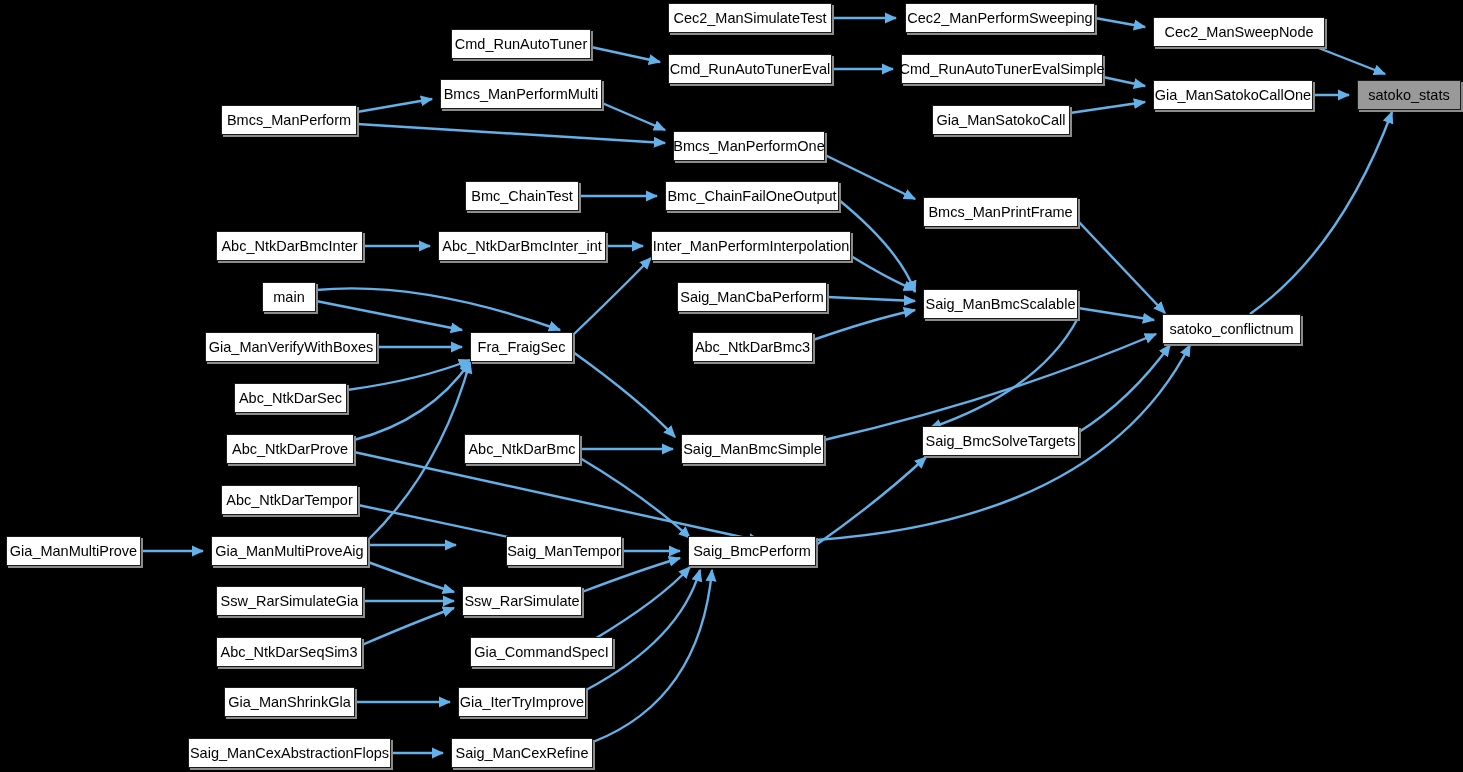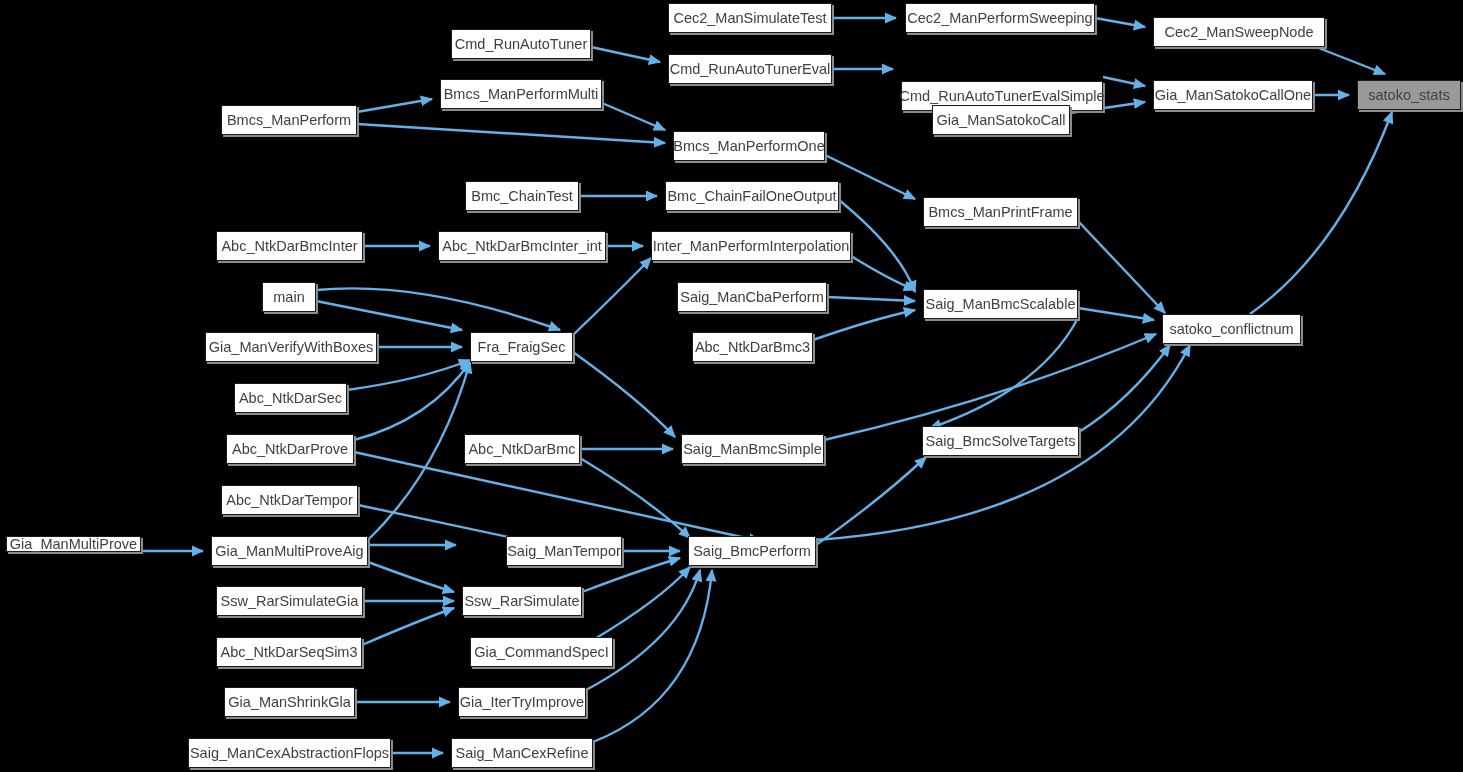--- a/index.html
+++ b/index.html
@@ -1,21 +1,21 @@
 <!DOCTYPE html>
 <html><head>
 <meta charset="utf-8">
 <style>
   html,body{margin:0;padding:0;background:#000;}
   #stage{position:relative;width:1463px;height:772px;background:#000;overflow:hidden;
          font-family:"Liberation Sans",sans-serif;}
   #edges{position:absolute;left:0;top:0;width:1463px;height:772px;}
   .node{position:absolute;box-sizing:border-box;display:flex;align-items:center;
         justify-content:center;background:#ffffff;border:1px solid #1a1a1a;
-        box-shadow:2px 2px 0 0 #8c8c8c;color:#404040;font-size:14.5px;
+        box-shadow:2px 2px 0 0 #8c8c8c;color:#000000;font-size:14.5px;
         line-height:1;white-space:nowrap;letter-spacing:0;}
   .node.hl{background:#999999;}
   .node span{pointer-events:none;}
 </style>
 </head>
 <body>
 
 <div id="stage">
   <svg id="edges" viewBox="0 0 1463 772" xmlns="http://www.w3.org/2000/svg">
     <defs>
@@ -89,21 +89,21 @@
       </div>
       <div class="node hl" style="left: 1357px; top: 80px; width: 104px; height: 30px;">
         <span>satoko_stats</span>
       </div>
       <div class="node" style="left: 451px; top: 29px; width: 140px; height: 30px;">
         <span>Cmd_RunAutoTuner</span>
       </div>
       <div class="node" style="left: 668px; top: 54px; width: 164px; height: 30px;">
         <span>Cmd_RunAutoTunerEval</span>
       </div>
-      <div class="node" style="left: 901px; top: 54px; width: 202px; height: 30px; margin-top: 27px;">
+      <div class="node" style="left: 901px; top: 54px; width: 202px; height: 30px;">
         <span>Cmd_RunAutoTunerEvalSimple</span>
       </div>
       <div class="node" style="left: 1153px; top: 80px; width: 160px; height: 30px;">
         <span>Gia_ManSatokoCallOne</span>
       </div>
       <div class="node" style="left: 440px; top: 79px; width: 162px; height: 30px;">
         <span>Bmcs_ManPerformMulti</span>
       </div>
       <div class="node" style="left: 932px; top: 105px; width: 138px; height: 30px;">
         <span>Gia_ManSatokoCall</span>
@@ -164,21 +164,21 @@
       </div>
       <div class="node" style="left: 681px; top: 434px; width: 143px; height: 30px;">
         <span>Saig_ManBmcSimple</span>
       </div>
       <div class="node" style="left: 922px; top: 426px; width: 157px; height: 30px;">
         <span>Saig_BmcSolveTargets</span>
       </div>
       <div class="node" style="left: 221px; top: 485px; width: 137px; height: 30px;">
         <span>Abc_NtkDarTempor</span>
       </div>
-      <div class="node" style="left: 6px; top: 536px; width: 135px; height: 16px;">
+      <div class="node" style="left: 6px; top: 536px; width: 135px; height: 30px;">
         <span>Gia_ManMultiProve</span>
       </div>
       <div class="node" style="left: 211px; top: 536px; width: 157px; height: 30px;">
         <span>Gia_ManMultiProveAig</span>
       </div>
       <div class="node" style="left: 464px; top: 536px; width: 116px; height: 30px; margin-left: 42px;">
         <span>Saig_ManTempor</span>
       </div>
       <div class="node" style="left: 688px; top: 536px; width: 128px; height: 30px;">
         <span>Saig_BmcPerform</span>

